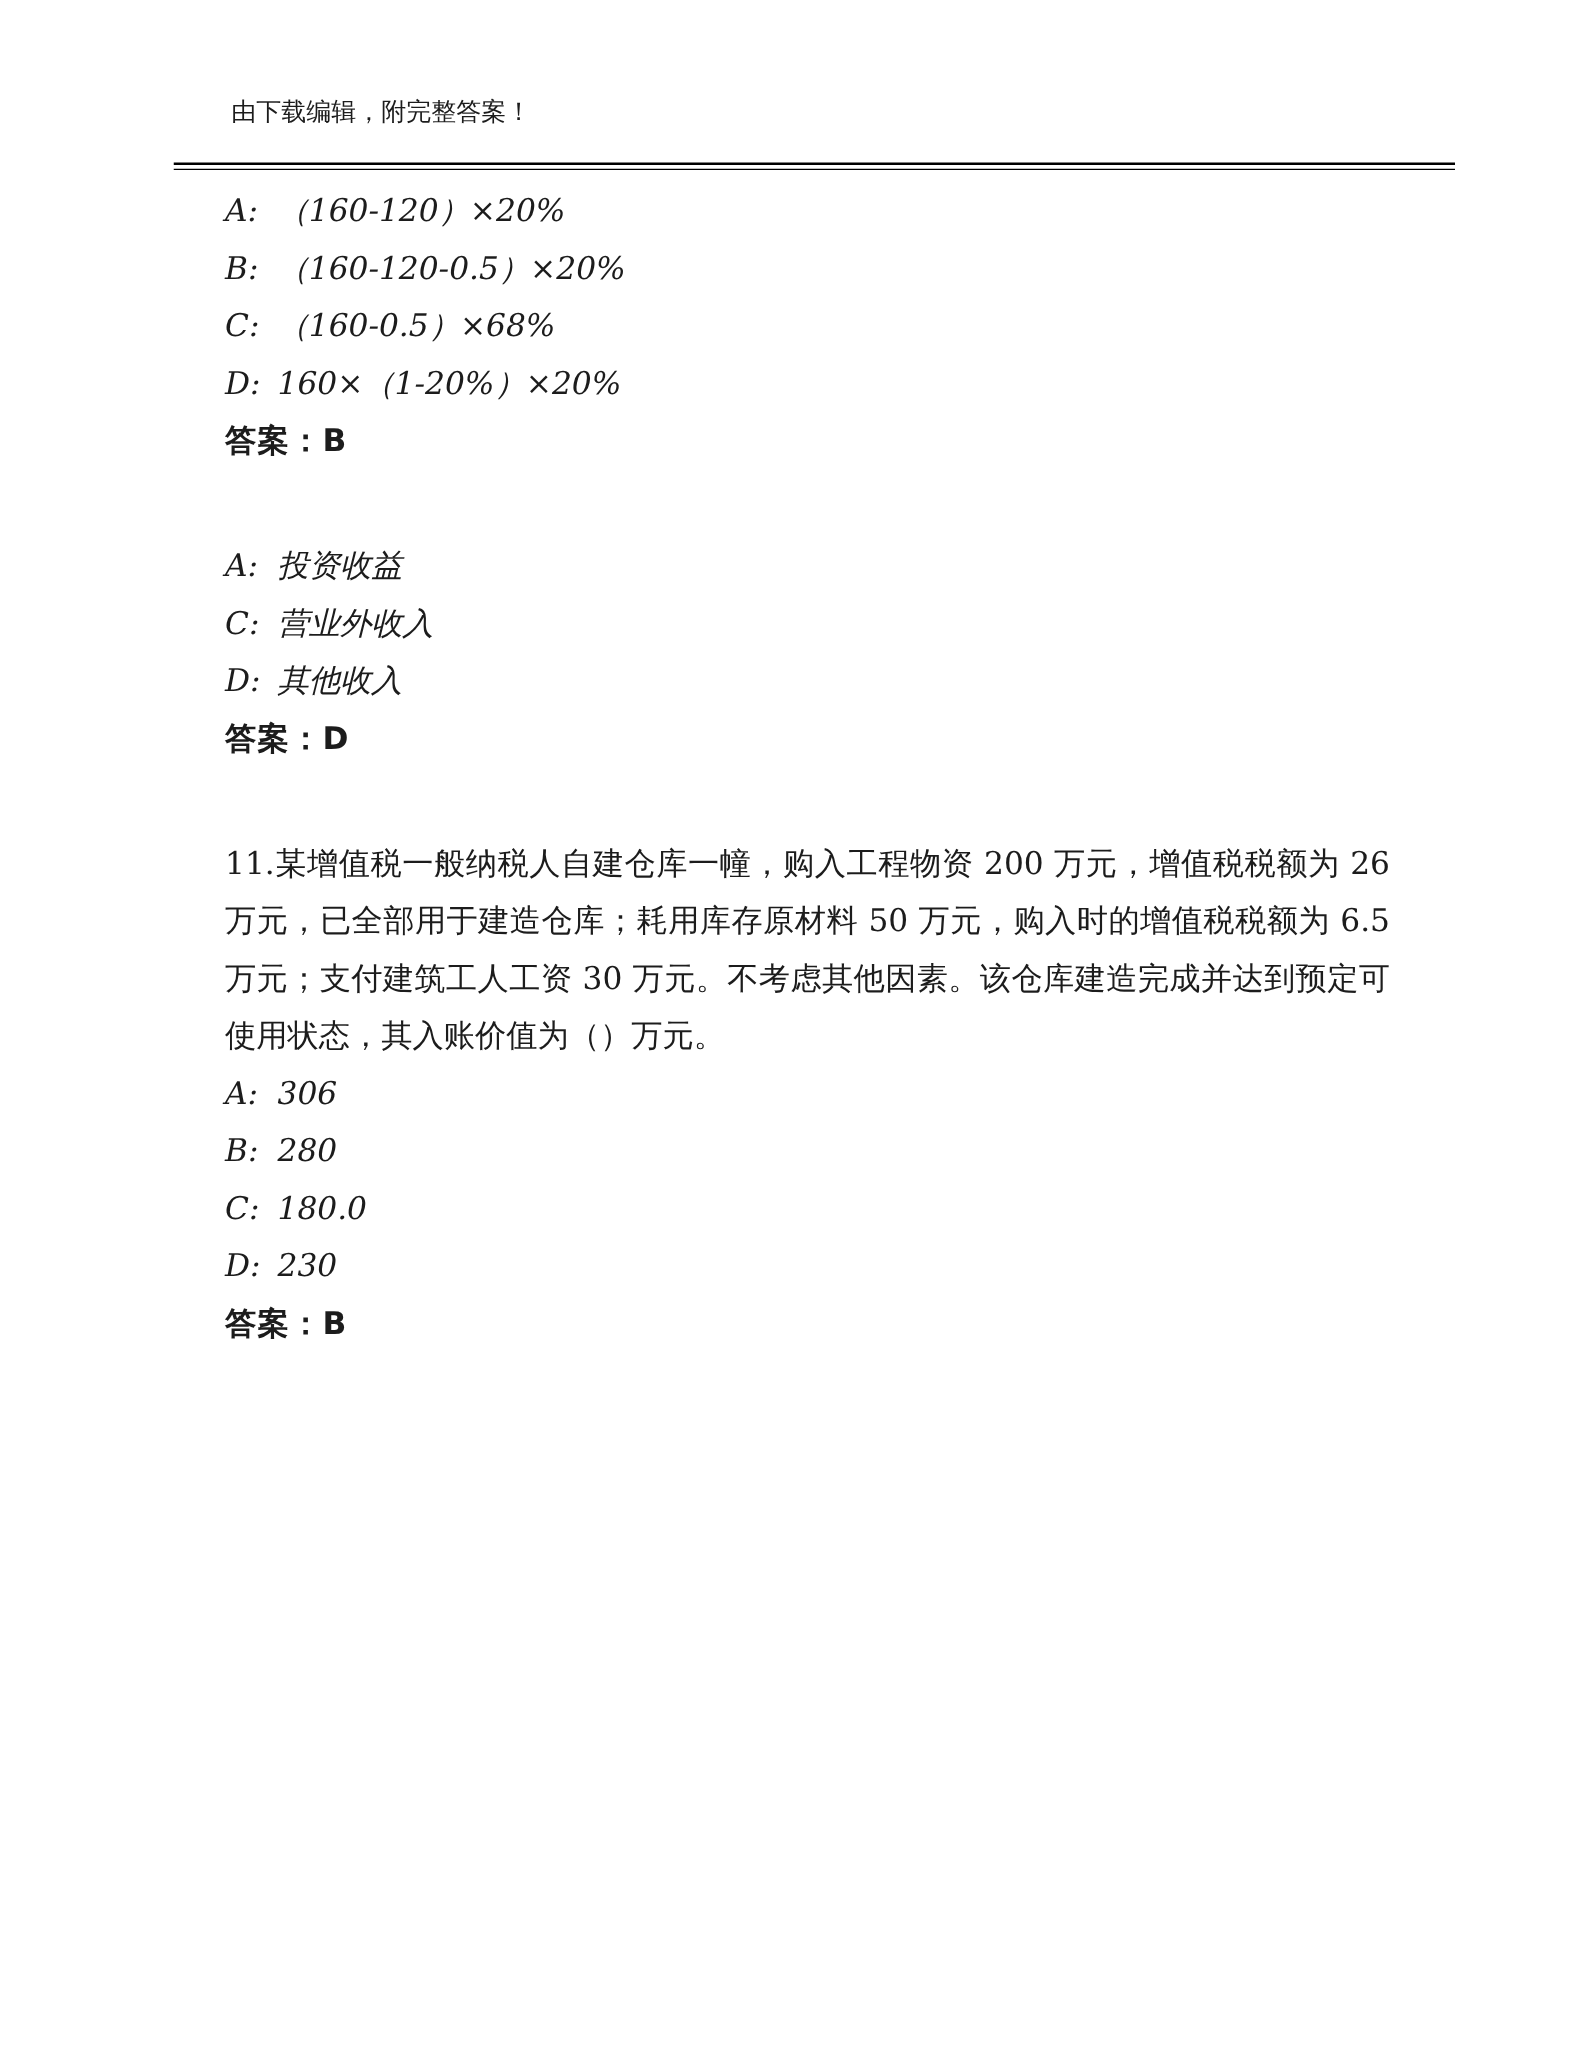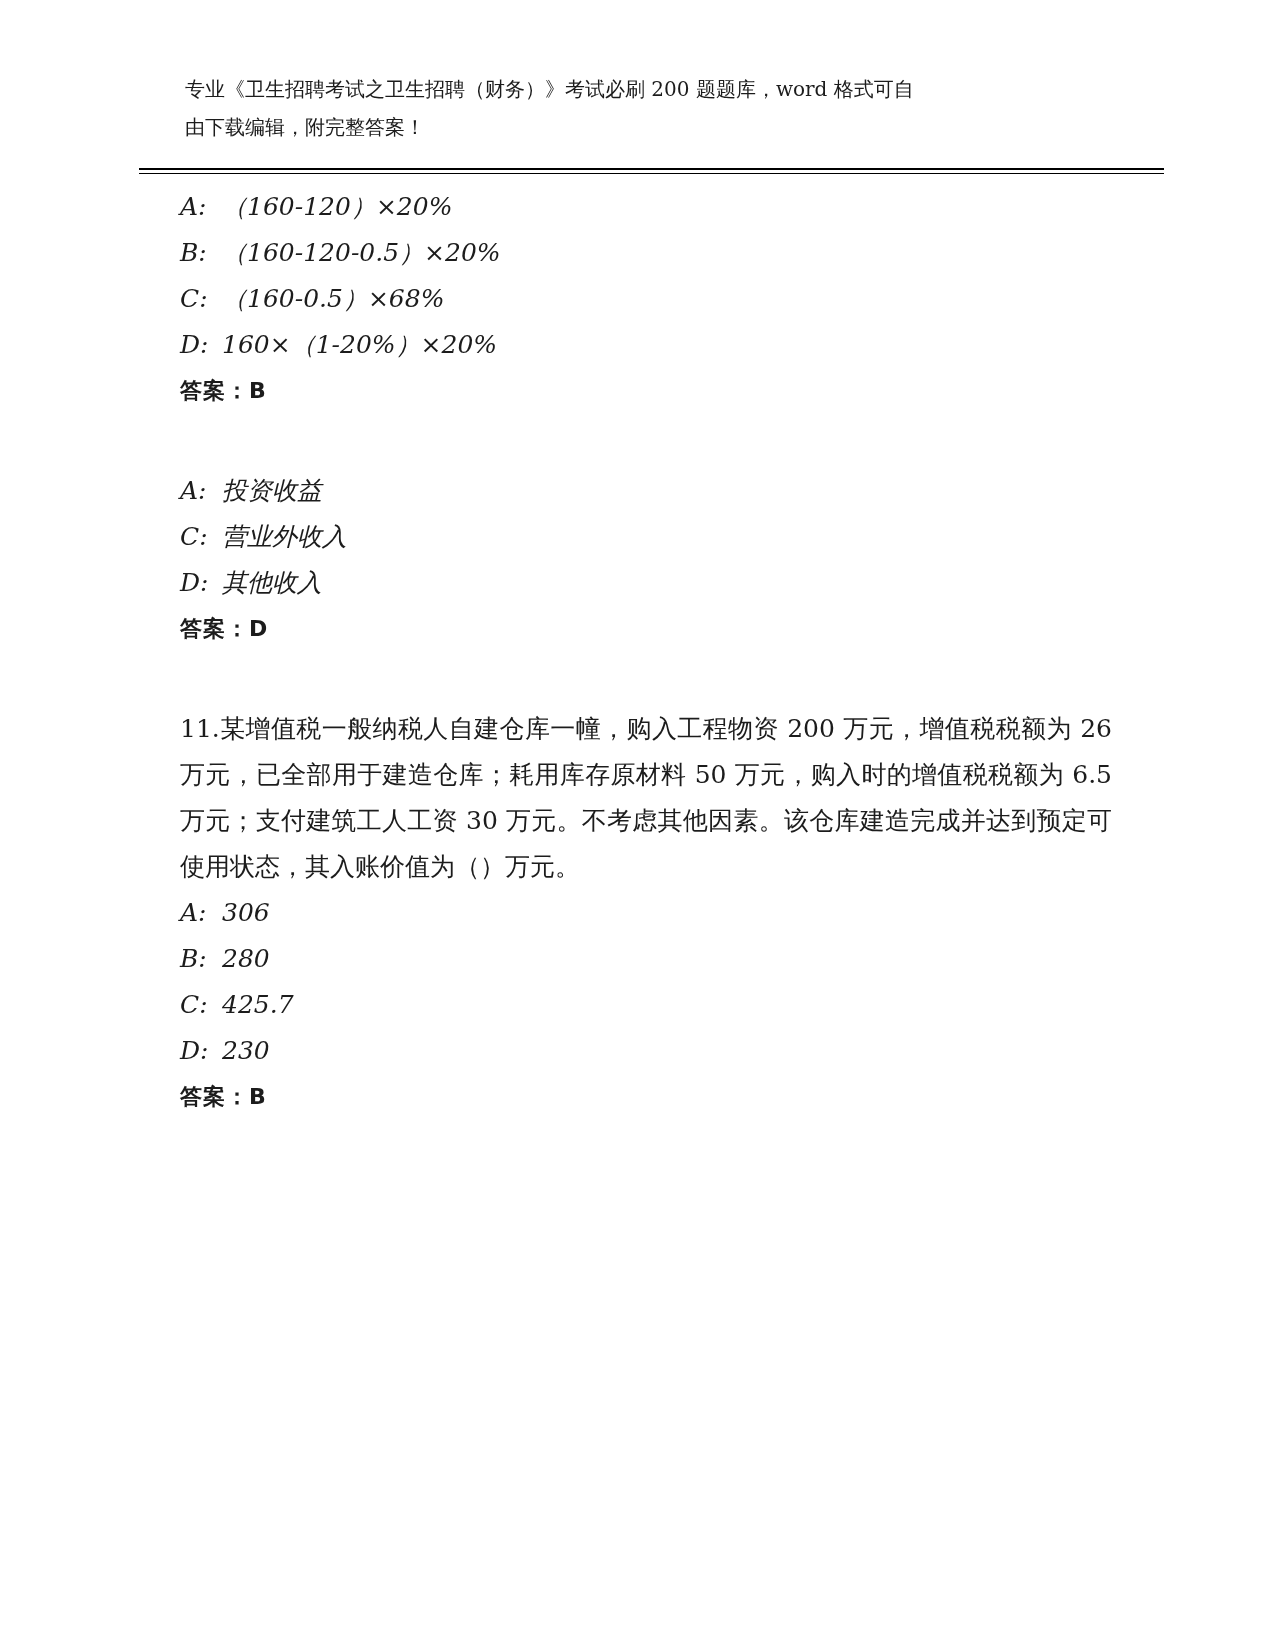--- a/index.html
+++ b/index.html
@@ -42,31 +42,30 @@
   .stem {
     text-align: justify;
     text-justify: inter-character;
   }
   .option { text-align: left; font-style: italic; }
   .opt-label { display: inline-block; min-width: 30px; }
   .opt-text { margin-left: 12px; }
   .answer {
     font-family: "DejaVu Sans", "Liberation Sans", sans-serif;
     font-weight: 700;
-    font-size: 22px;
+    font-size: 25px;
     letter-spacing: 1px;
   }
 </style>
 </head>
 <body>
 
 <div class="page">
 
   <div class="header">
-    <div class="header-line">专业《卫生招聘考试之卫生招聘（财务）》考试必刷 200 题题库，word 格式可自</div>
     <div class="header-line">由下载编辑，附完整答案！</div>
   </div>
 
   <div class="header-rule">
     <div class="rule-top"></div>
     <div class="rule-gap"></div>
     <div class="rule-bottom"></div>
   </div>
 
   <div class="content">
@@ -106,21 +105,21 @@
 
     <section class="question">
       <p class="stem">11.某增值税一般纳税人自建仓库一幢，购入工程物资 200 万元，增值税税额为 26 万元，已全部用于建造仓库；耗用库存原材料 50 万元，购入时的增值税税额为 6.5 万元；支付建筑工人工资 30 万元。不考虑其他因素。该仓库建造完成并达到预定可使用状态，其入账价值为（）万元。</p>
       <div class="option">
         <span class="opt-label">A:</span><span class="opt-text">306</span>
       </div>
       <div class="option">
         <span class="opt-label">B:</span><span class="opt-text">280</span>
       </div>
       <div class="option">
-        <span class="opt-label">C:</span><span class="opt-text">425.7</span>
+        <span class="opt-label">C:</span><span class="opt-text">180.0</span>
       </div>
       <div class="option">
         <span class="opt-label">D:</span><span class="opt-text">230</span>
       </div>
       <div class="answer">
         <span>答案：</span><span>B</span>
       </div>
     </section>
 
   </div>

